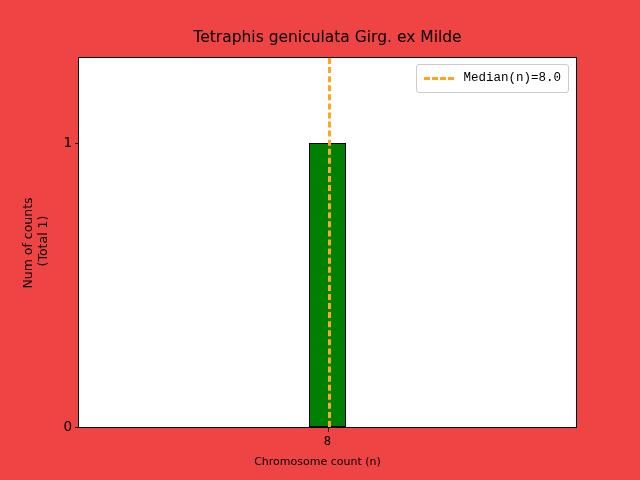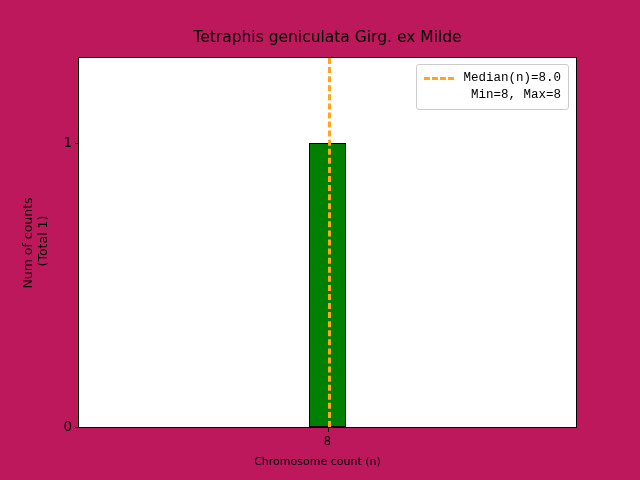--- a/index.html
+++ b/index.html
@@ -12,21 +12,21 @@
     height: 480px;
     overflow: hidden;
     font-family: "DejaVu Sans", sans-serif;
     color: #000000;
   }
 
   #figure {
     position: relative;
     width: 640px;
     height: 480px;
-    background: #be185d;
+    background: #ef4444;
   }
 
   
   #chart-title {
     position: absolute;
     left: 0;
     top: 28px;
     width: 640px;
     text-align: center;
     font-size: 15.5px;
@@ -215,22 +215,18 @@
         <div class="xtick-mark" style="left: 248.5px;"></div>
         <div class="xtick-label" style="left: 248.5px;">8</div>
       </div>
 
     <div id="legend">
 
     <div class="legend-row">
           <span class="legend-swatch" style="border-top-color: rgb(255, 165, 30);"></span>
           <span class="legend-text">Median(n)=8.0</span>
         </div>
-        <div class="legend-row">
-          <span class="legend-swatch blank"></span>
-          <span class="legend-text">Min=8, Max=8</span>
-        </div>
       </div>
   </div>
 
   <div id="xlabel">Chromosome count (n)</div>
 
 </div>
 
 </body></html>

